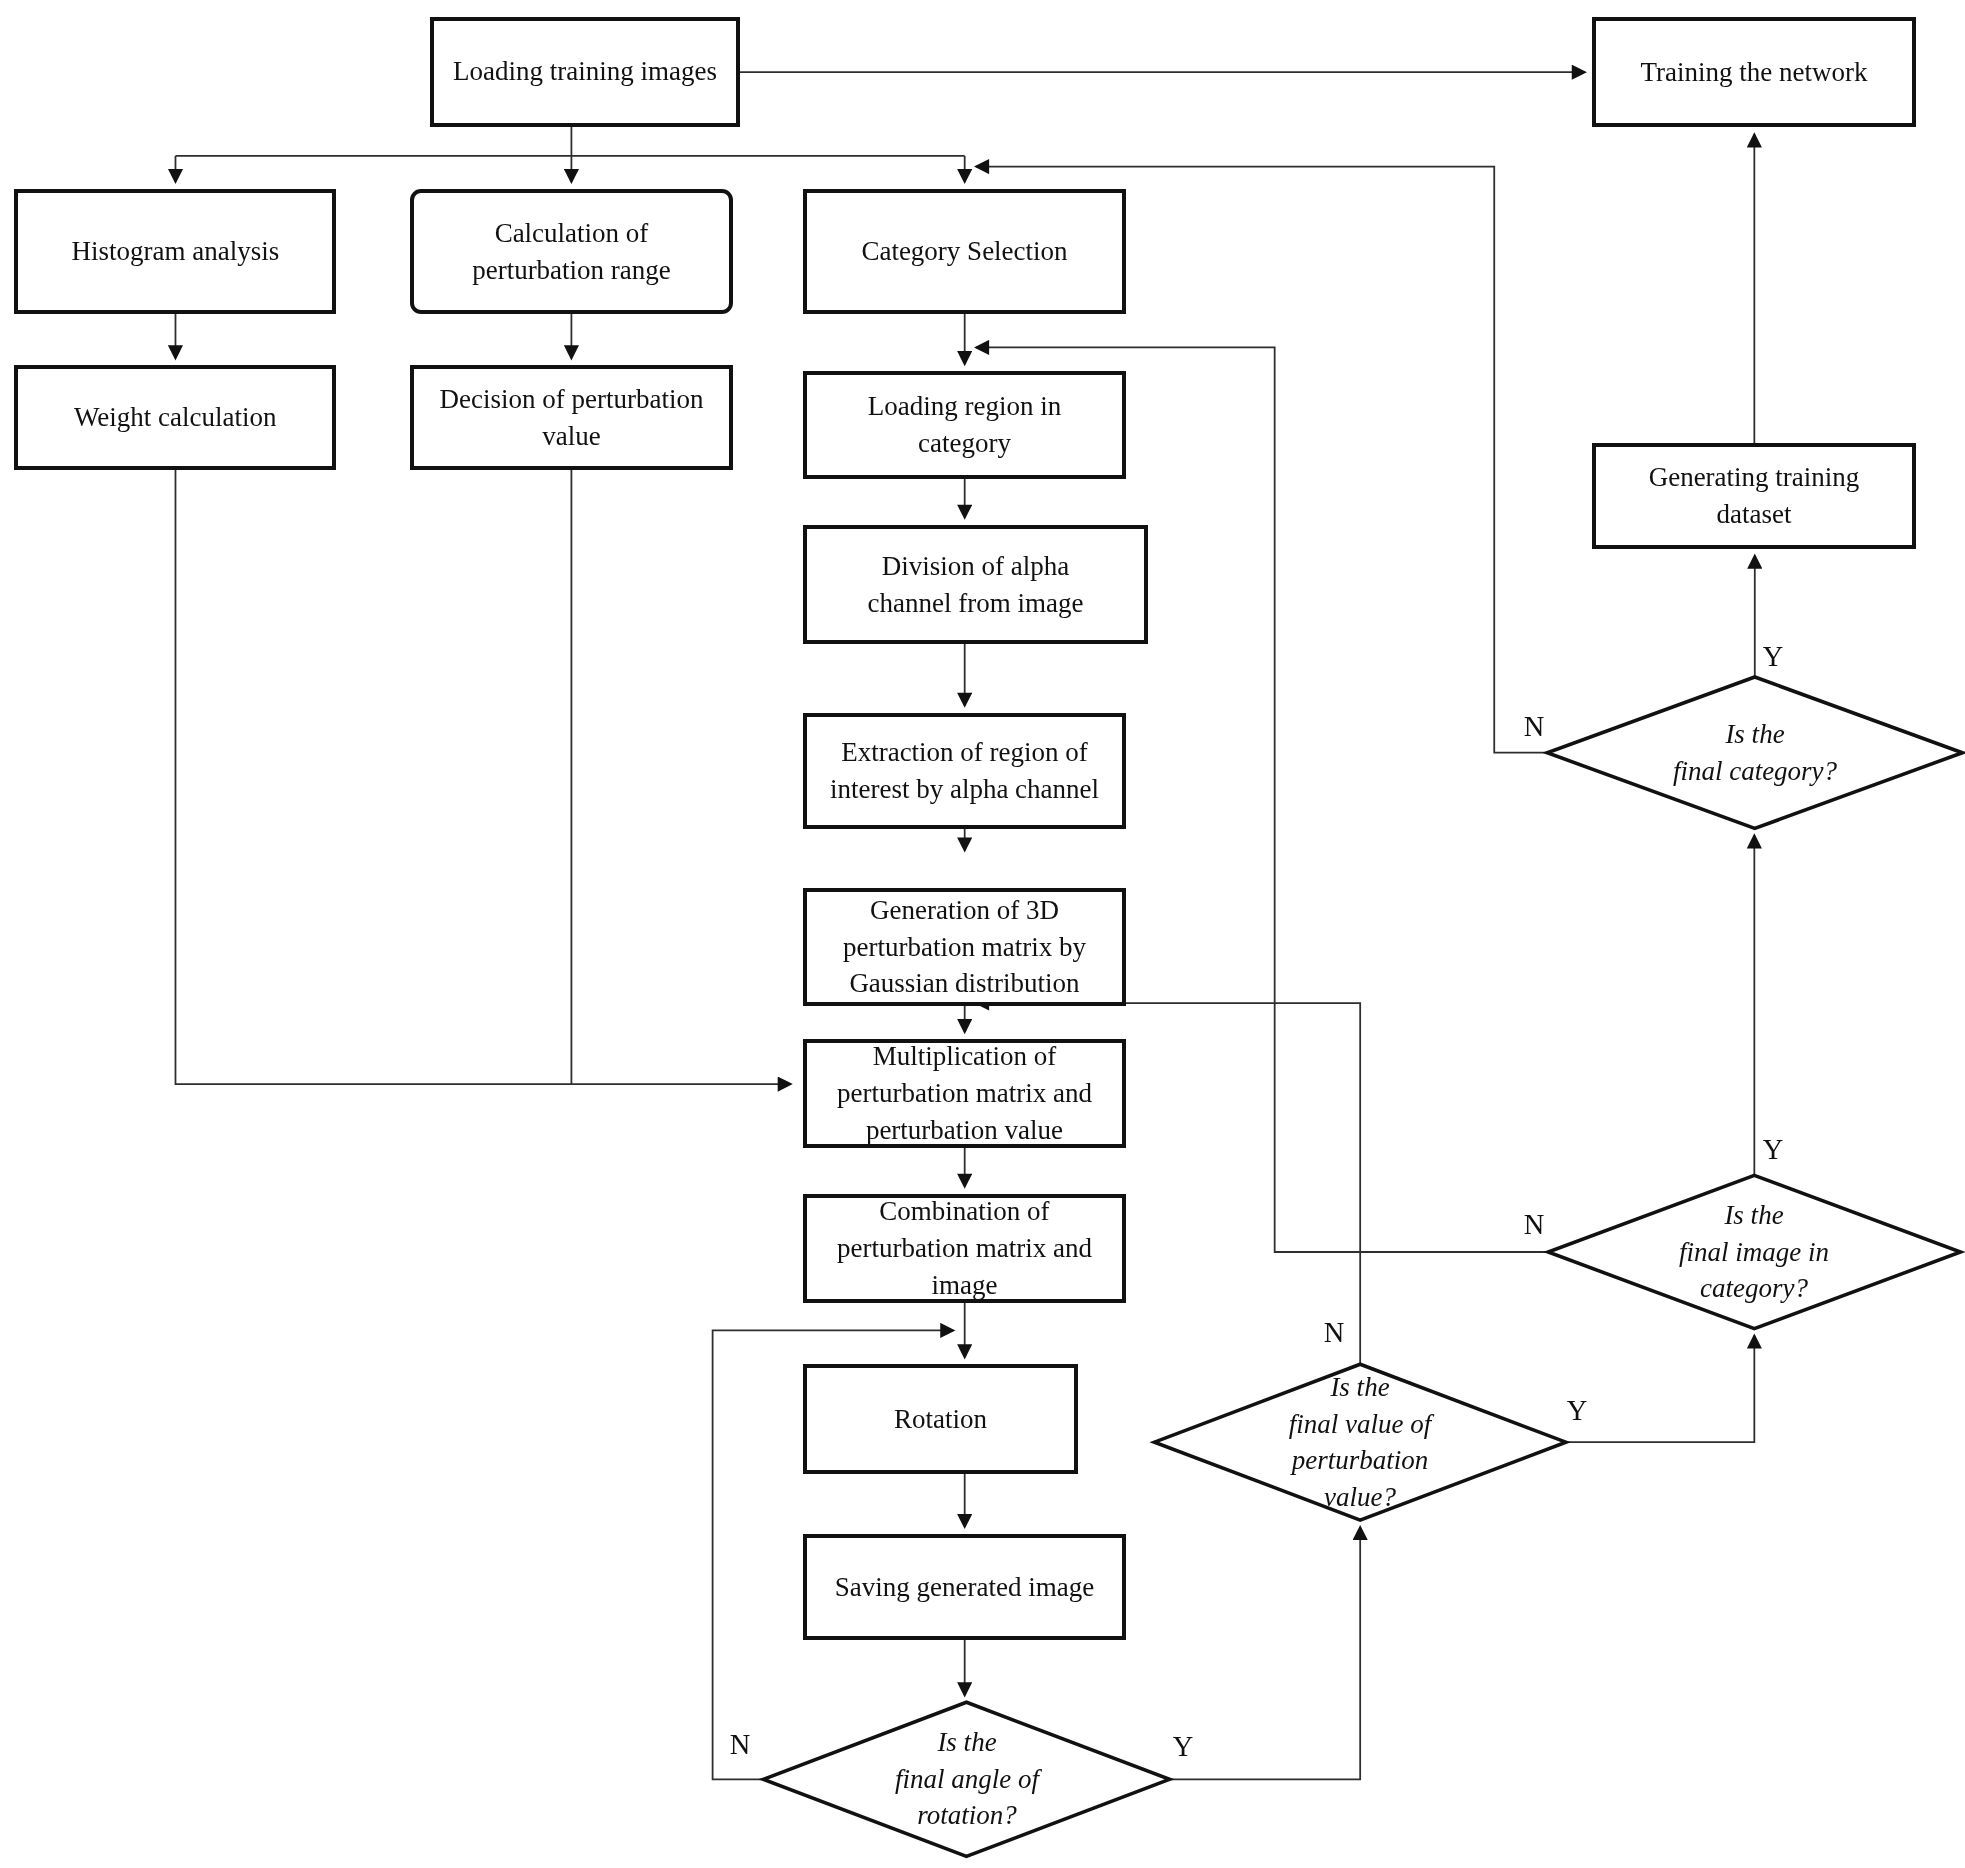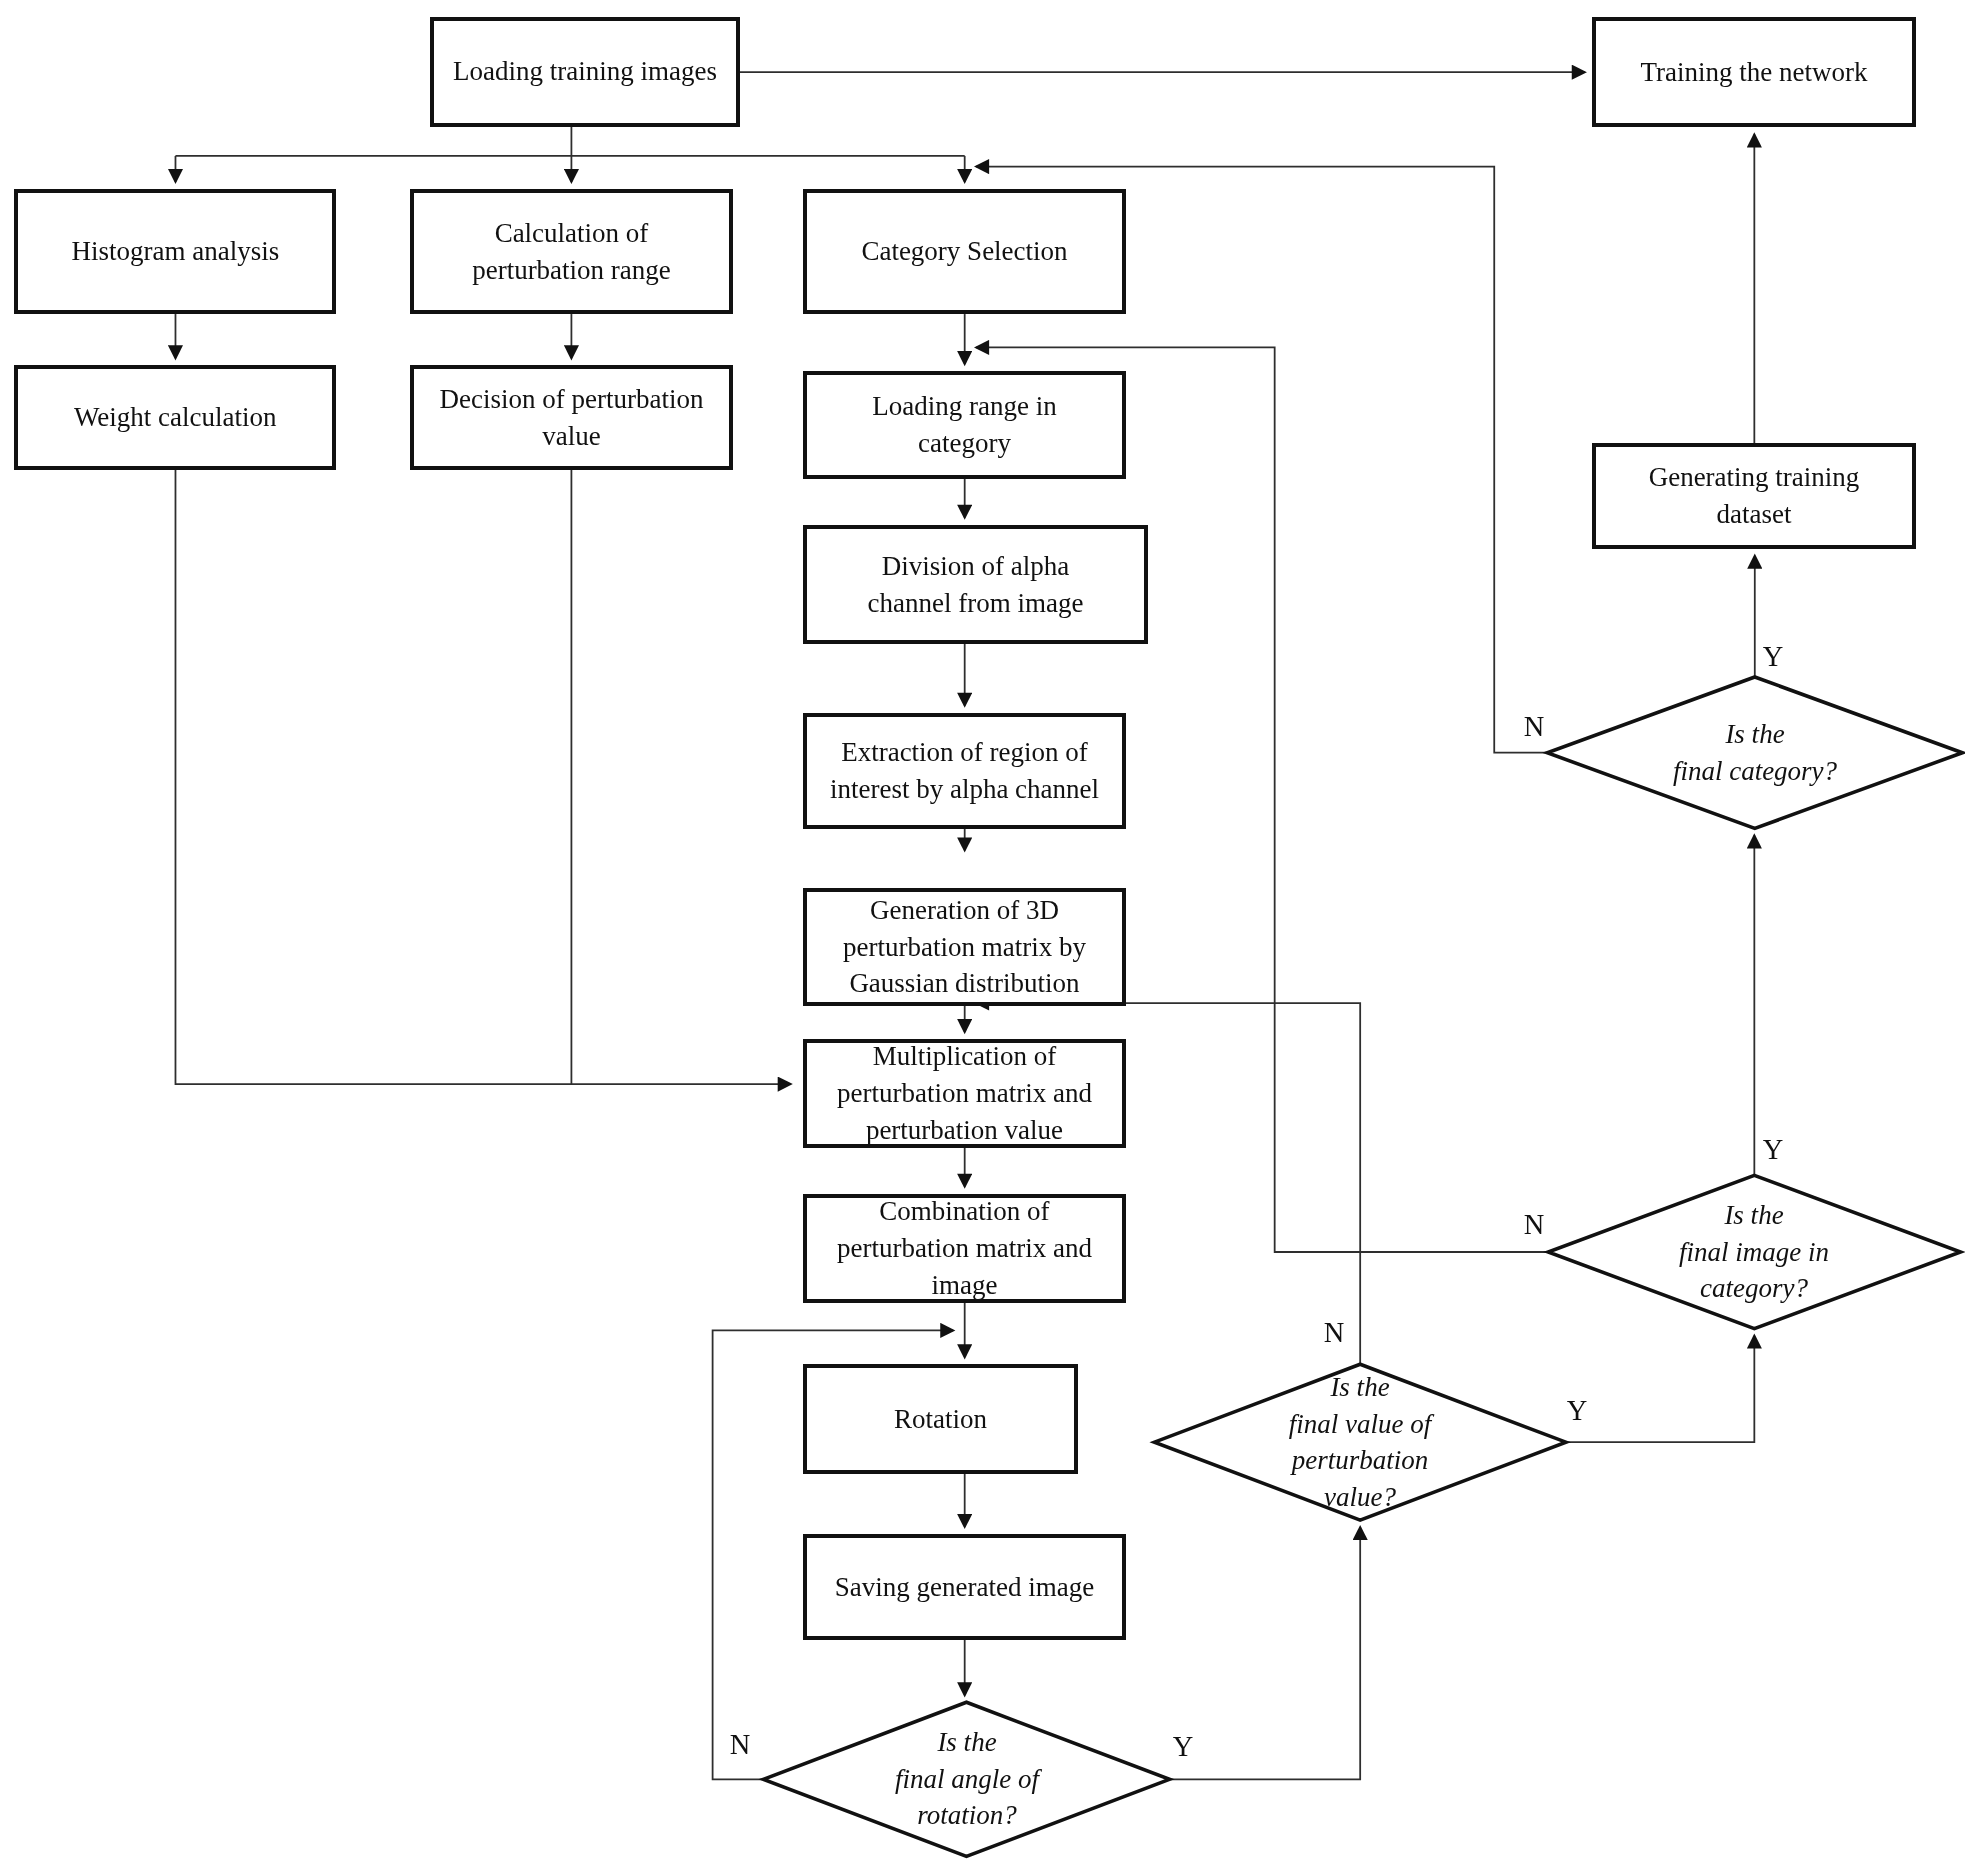--- a/index.html
+++ b/index.html
@@ -121,31 +121,31 @@
       <polygon points="3940,1520 4406,1690 3940,1860 3474,1690"></polygon>
     </g>
   </svg>
 
   <div class="node" style="left:418px;  top:16.5px;  width:310px; height:110px;margin-left:12px;">Loading training images</div>
 
   <div class="node" style="left:1592px; top:17px;  width:324px; height:110px;">Training the network</div>
 
   <div class="node" style="left:14.3px;   top:189px; width:322px; height:125px;">Histogram analysis</div>
 
-  <div class="node" style="left:410px;  top:189px; width:323px; height:125px;">Calculation of
+  <div class="node" style="left:410px;  top:189px; width:323px; height:125px;border-radius:11px;">Calculation of
 perturbation range</div>
 
   <div class="node" style="left:803px; top:189px; width:323px; height:125px;">Category Selection</div>
 
   <div class="node" style="left:14.3px;   top:365px; width:322px; height:105px;">Weight calculation</div>
 
   <div class="node" style="left:410px;  top:365px; width:323px; height:105px;">Decision of perturbation
 value</div>
 
-  <div class="node" style="left:803px; top:371px; width:323px; height:108px;">Loading range in
+  <div class="node" style="left:803px; top:371px; width:323px; height:108px;">Loading region in
 category</div>
 
   <div class="node" style="left:803px; top:525px; width:345px; height:119px;">Division of alpha
 channel from image</div>
 
   <div class="node" style="left:803px; top:713px; width:323px; height:116px;">Extraction of region of
 interest by alpha channel</div>
 
   <div class="node" style="left:803px; top:857px; width:323px; height:118px;margin-top:31px;">Generation of 3D
 perturbation matrix by

